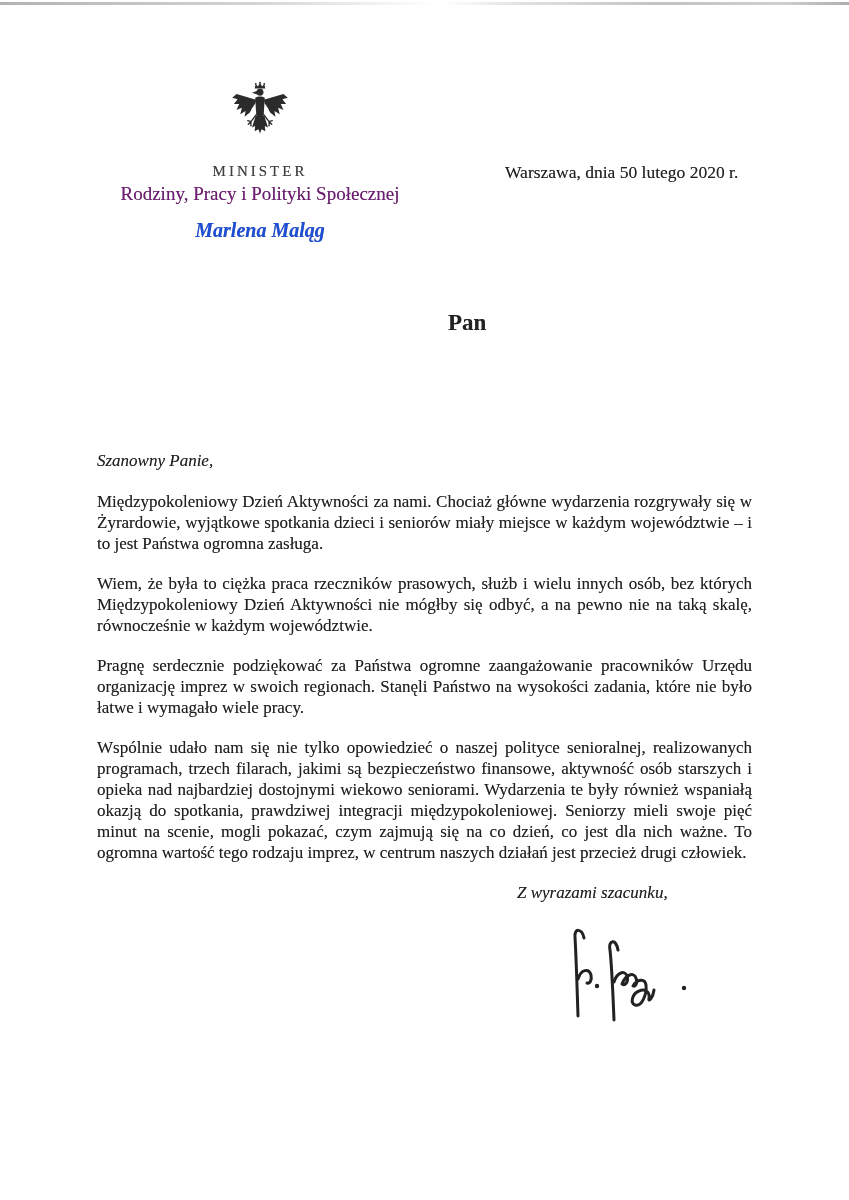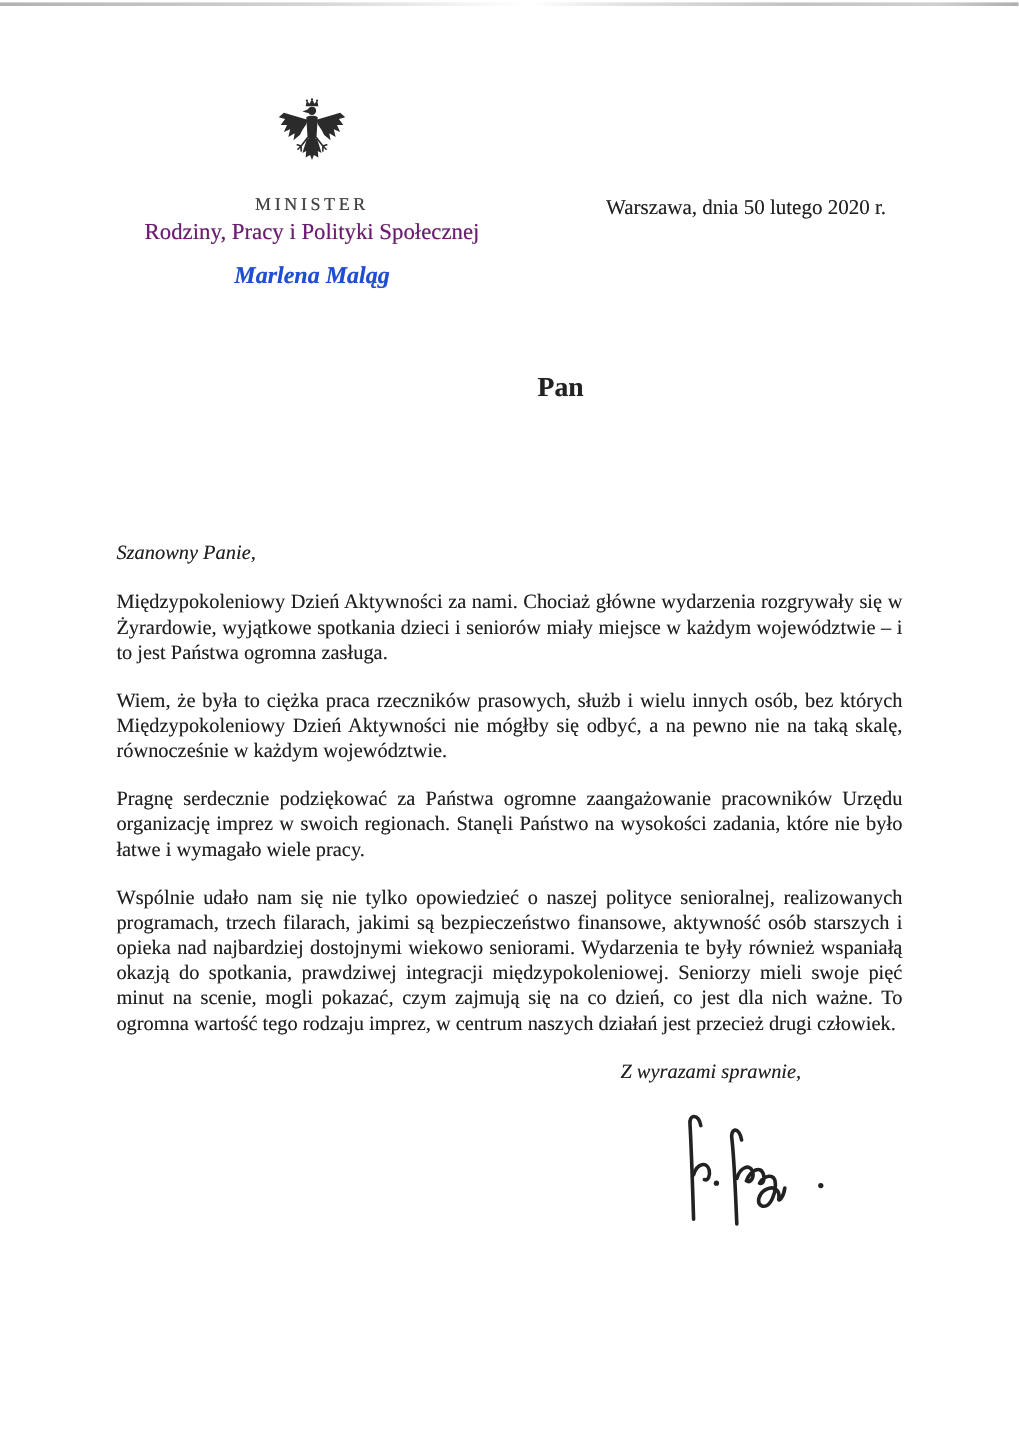--- a/index.html
+++ b/index.html
@@ -154,21 +154,21 @@
   <div class="recipient">
     <div>Pan</div>
   </div>
 
   <div class="letter-body">
     <p class="salutation">Szanowny Panie,</p>
     <p class="para">Międzypokoleniowy Dzień Aktywności za nami. Chociaż główne wydarzenia rozgrywały się w Żyrardowie, wyjątkowe spotkania dzieci i seniorów miały miejsce w każdym województwie – i to jest Państwa ogromna zasługa.</p>
     <p class="para">Wiem, że była to ciężka praca rzeczników prasowych, służb i wielu innych osób, bez których Międzypokoleniowy Dzień Aktywności nie mógłby się odbyć, a na pewno nie na taką skalę, równocześnie w każdym województwie.</p>
     <p class="para">Pragnę serdecznie podziękować za Państwa ogromne zaangażowanie pracowników Urzędu organizację imprez w swoich regionach. Stanęli Państwo na wysokości zadania, które nie było łatwe i wymagało wiele pracy.</p>
     <p class="para">Wspólnie udało nam się nie tylko opowiedzieć o naszej polityce senioralnej, realizowanych programach, trzech filarach, jakimi są bezpieczeństwo finansowe, aktywność osób starszych i opieka nad najbardziej dostojnymi wiekowo seniorami. Wydarzenia te były również wspaniałą okazją do spotkania, prawdziwej integracji międzypokoleniowej. Seniorzy mieli swoje pięć minut na scenie, mogli pokazać, czym zajmują się na co dzień, co jest dla nich ważne. To ogromna wartość tego rodzaju imprez, w centrum naszych działań jest przecież drugi człowiek.</p>
-    <p class="closing">Z wyrazami sprawnie,</p>
+    <p class="closing">Z wyrazami szacunku,</p>
   </div>
 
   <div class="signature-block">
     <svg viewBox="0 0 150 105" width="150" height="105" xmlns="http://www.w3.org/2000/svg" aria-hidden="true">
       <g fill="none" stroke="#222" stroke-width="3" stroke-linecap="round" stroke-linejoin="round">
 
         <path d="M28,14 C26,4 18,4 19,13 C20,30 21,60 22,92"></path>
         <path d="M22,55 C25,45 33,44 35,51 C36,56 34,60 31,59"></path>
 
         <path d="M62,26 C60,14 52,16 54,26 C56,44 57,72 58,96"></path>

